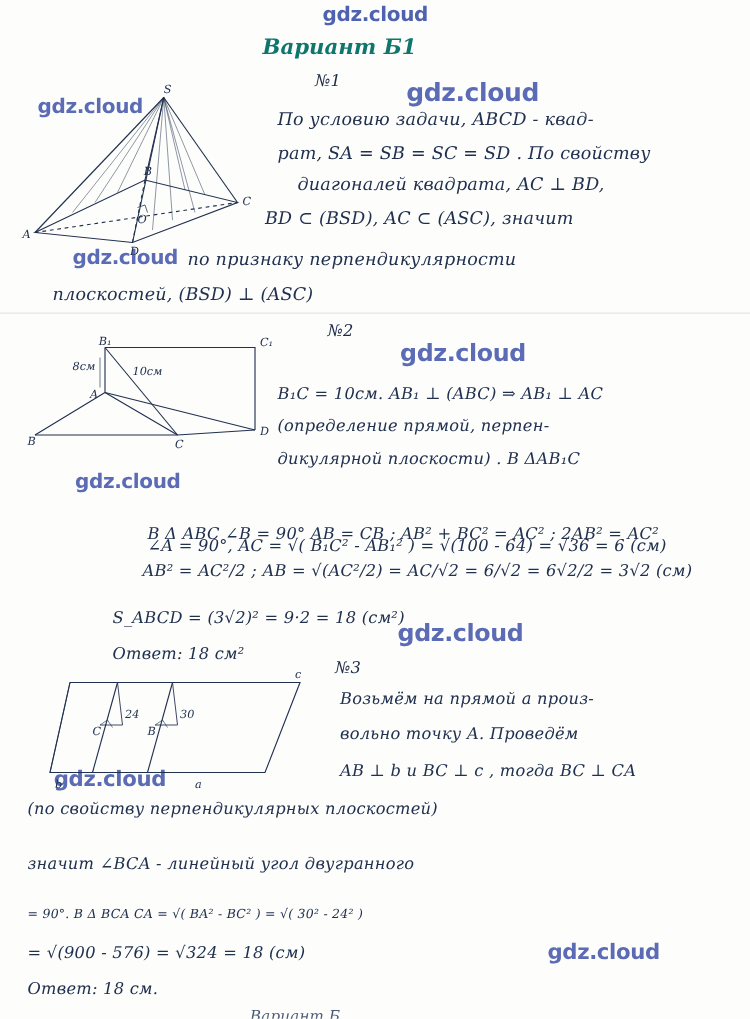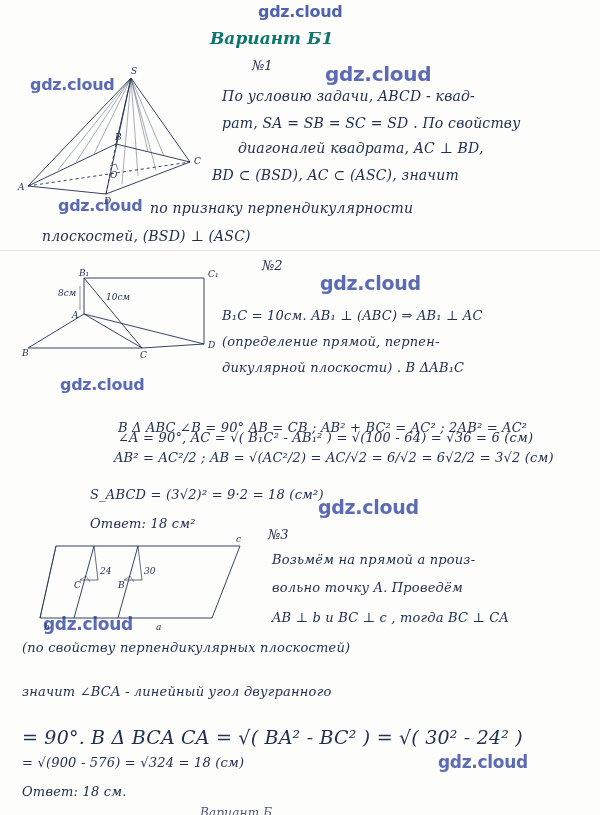--- a/index.html
+++ b/index.html
@@ -211,19 +211,19 @@
       <text class="figlabel" x="4" y="96">b</text>
       <text class="figlabel" x="196" y="8">c</text>
     </svg>
   </div>
 
   <div class="hw" style="left:272px; top:552px; font-size:13px;">Возьмём на прямой а произ-</div>
   <div class="hw" style="left:272px; top:580px; font-size:13px;">вольно точку A. Проведём</div>
   <div class="hw" style="left:22px; top:640px; font-size:13px;">(по свойству перпендикулярных плоскостей)</div>
   <div class="hw" style="left:272px; top:610px; font-size:13px;">AB ⊥ b   и  BC ⊥ c ,  тогда  BC ⊥ CA</div>
   <div class="hw" style="left:22px; top:668px; font-size:13px;margin-top:16px;">значит  ∠BCA - линейный  угол двугранного</div>
-  <div class="hw" style="left:22px; top:726px; font-size:19px;text-align:right;">= 90°.   В Δ BCA   CA = √( BA² - BC² )  =  √( 30² - 24² )</div>
+  <div class="hw" style="left:22px; top:726px; font-size:10px;text-align:right;">= 90°.   В Δ BCA   CA = √( BA² - BC² )  =  √( 30² - 24² )</div>
   <div class="hw" style="left:22px; top:755px; font-size:13px;text-align:right;">= √(900 - 576)  = √324  = 18 (см)</div>
   <div class="hw" style="left:22px; top:784px; font-size:13px;">Ответ:  18 см.</div>
 
   <div class="hw hw-sm" style="left:200px; top:806px; font-size:12px; color:#4a5a78;">Вариант Б</div>
 
 </div>
 
 </body></html>

